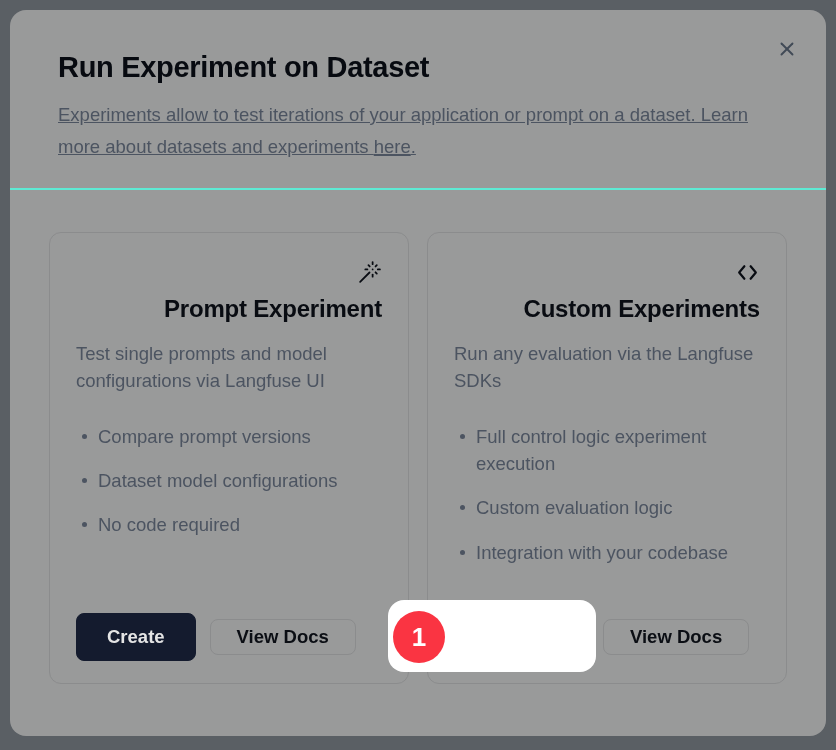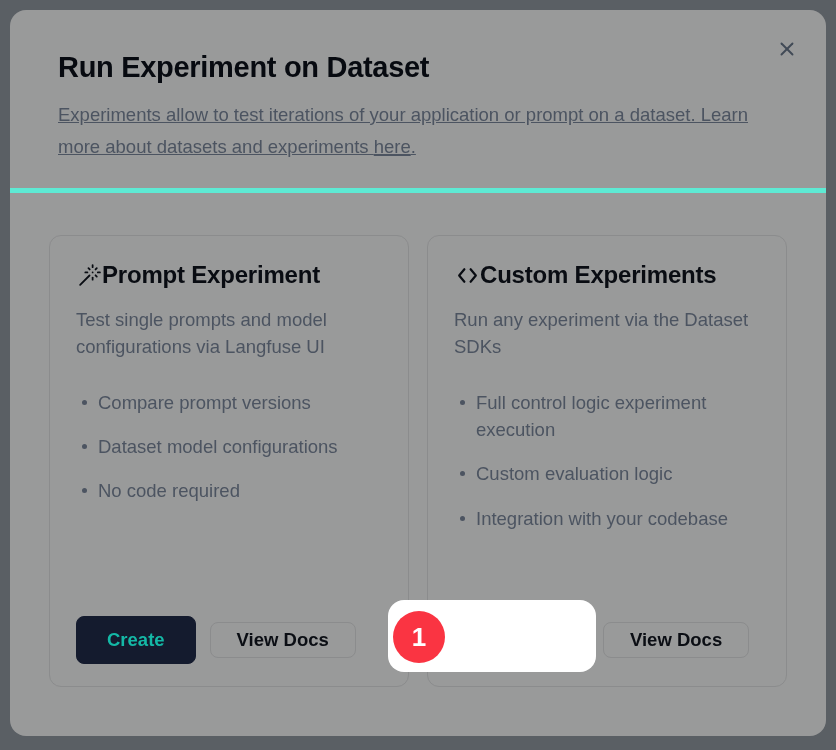--- a/index.html
+++ b/index.html
@@ -25,21 +25,21 @@
     background: #999a9a;
     border-radius: 16px;
     box-sizing: border-box;
     overflow: hidden;
   }
 
   
   #header {
     position: relative;
     padding: 40px 48px 26px 48px;
-    border-bottom: 5px solid #5eead4;
+    border-bottom: 2px solid #5eead4;
   }
   #dialog-title {
     margin: 0;
     font-size: 29px;
     font-weight: bold;
     line-height: 1.2;
     color: #070a10;
     letter-spacing: -0.3px;
   }
   #dialog-desc {
@@ -85,20 +85,22 @@
     border-radius: 12px;
     padding: 26px 26px 22px 26px;
     box-sizing: border-box;
     height: 452px;
     display: flex;
     flex-direction: column;
   }
   .card-head {
     display: flex;
     align-items: flex-end;
+    gap: 11px;
+    flex-direction: column;
   }
   .card-icon {
     width: 26px;
     height: 26px;
     flex: none;
     display: flex;
     align-items: center;
     justify-content: center;
     color: #090c12;
   }
@@ -152,21 +154,21 @@
     border-radius: 8px;
     cursor: pointer;
     box-sizing: border-box;
     display: flex;
     align-items: center;
     justify-content: center;
     white-space: nowrap;
   }
   .btn-primary {
     background: #141b2e;
-    color: #14b8a6;
+    color: #e5e5e5;
     border: 1px solid #141b2e;
     height: 48px;
     padding: 4px 30px;
   }
   .btn-outline {
     background: transparent;
     color: #0b0e14;
     border: 1px solid #8b8c8d;
     height: 36px;
     padding: 0 26px;
@@ -291,21 +293,21 @@
     <div class="card">
       <div class="card-head">
         <span class="card-icon">
           <svg width="25" height="25" viewBox="0 0 24 24" fill="none" stroke="currentColor" stroke-width="2.1" stroke-linecap="round" stroke-linejoin="round">
             <polyline points="9,6 4,12 9,18"></polyline>
             <polyline points="15,6 20,12 15,18"></polyline>
           </svg>
         </span>
         <span class="card-title">Custom Experiments</span>
       </div>
-      <p class="card-desc">Run any experiment via the Dataset SDKs</p>
+      <p class="card-desc">Run any evaluation via the Langfuse SDKs</p>
       <ul class="card-list">
         <li>Full control logic experiment execution</li>
         <li>Custom evaluation logic</li>
         <li>Integration with your codebase</li>
       </ul>
       <div class="card-actions">
         <div class="btn-split">
           <button class="run-main">Run</button>
           <span class="run-divider"></span>
           <button class="run-opts">

